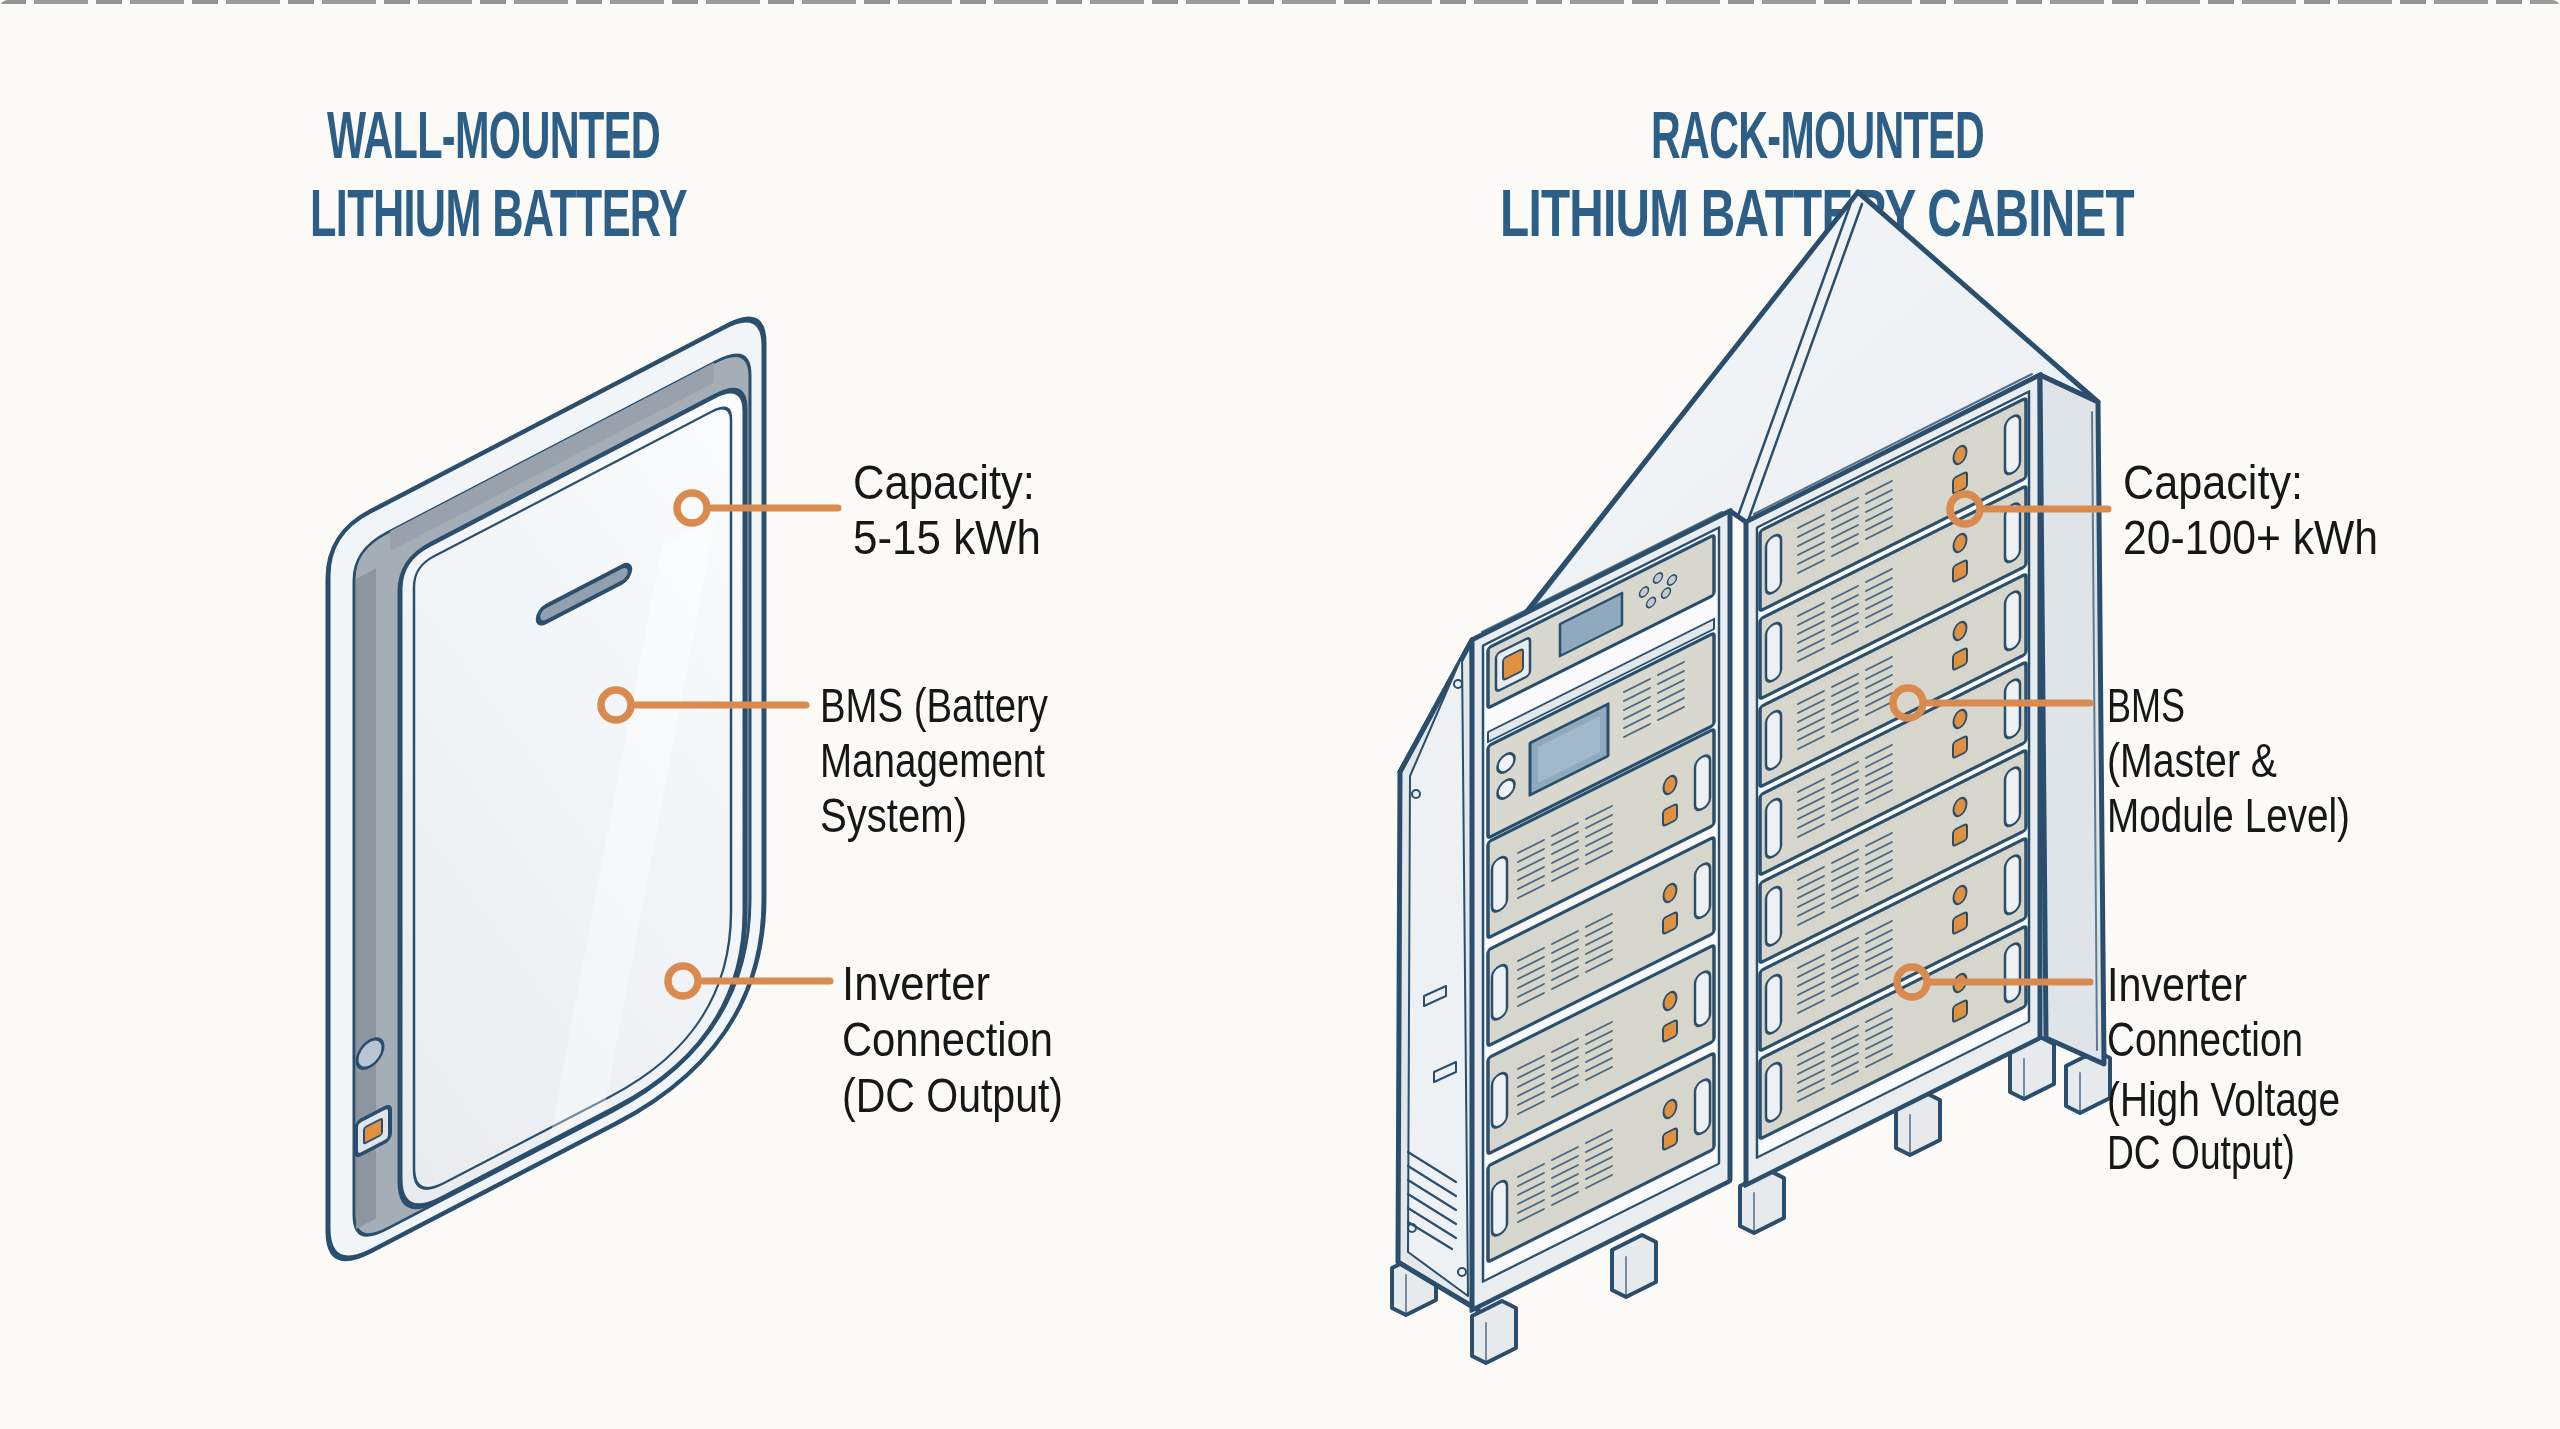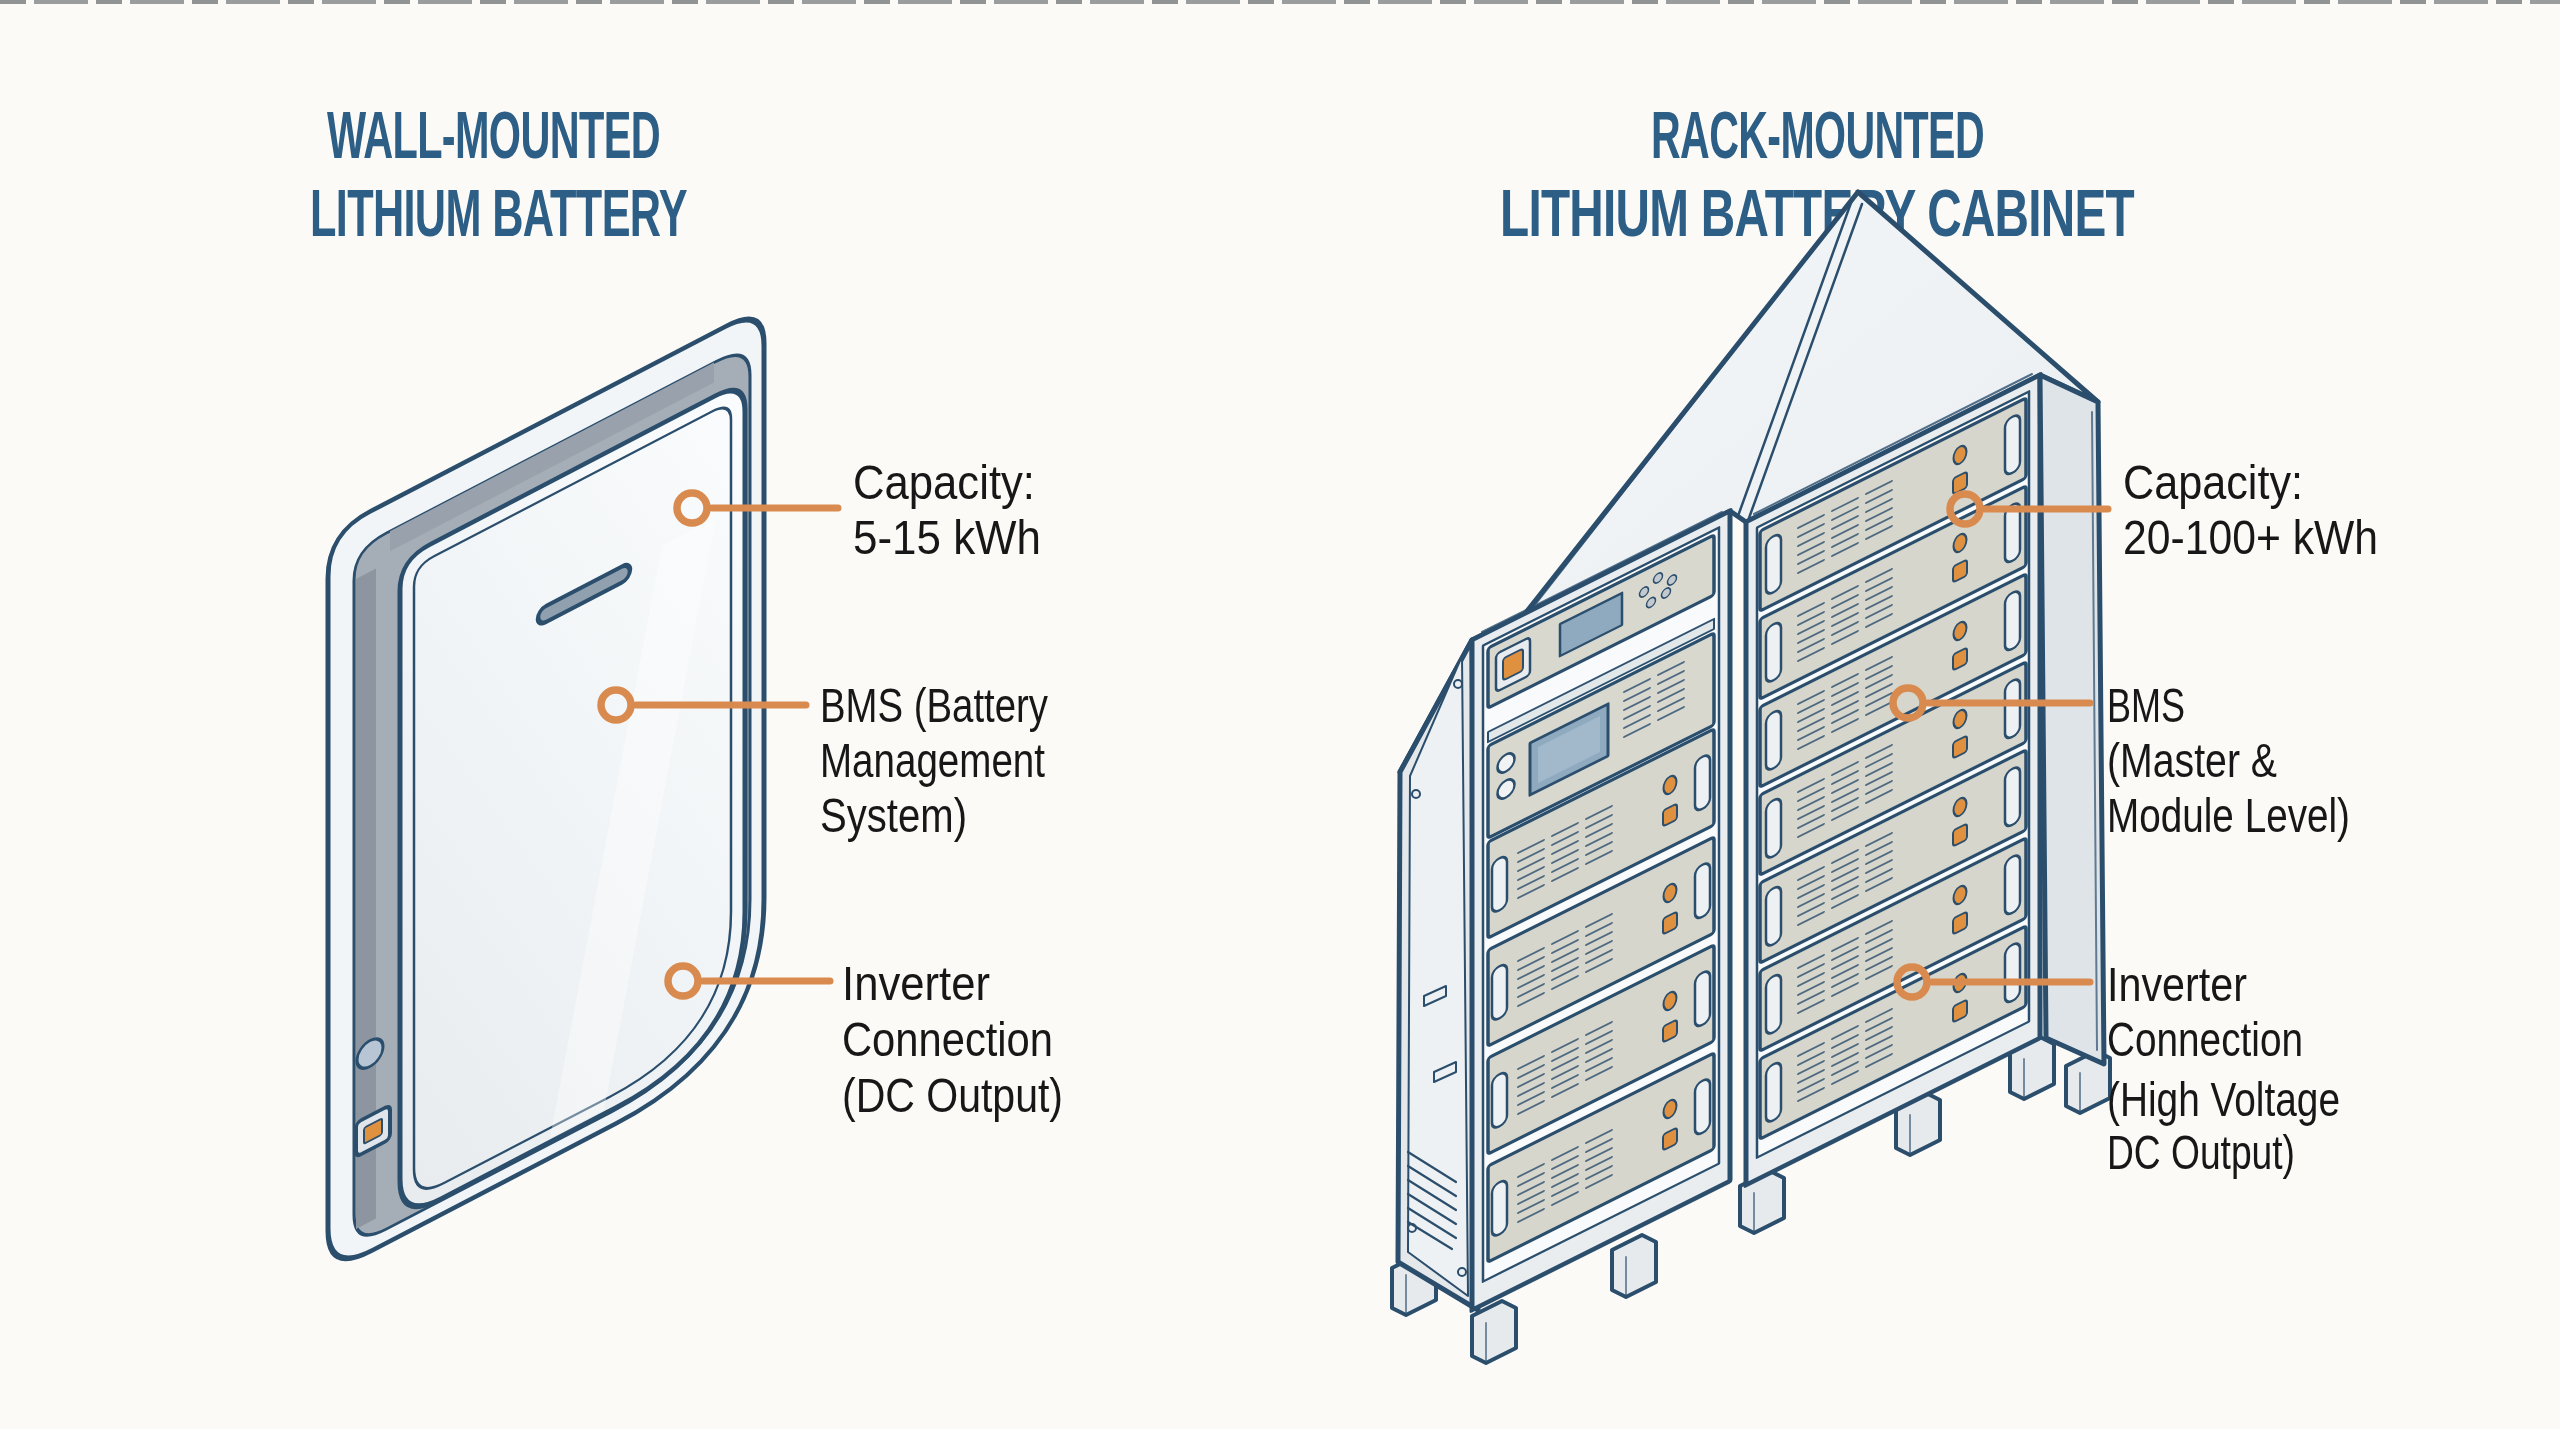--- a/index.html
+++ b/index.html
@@ -1,17 +1,17 @@
 <!DOCTYPE html>
 <html><head>
 <meta charset="utf-8">
 <style>
   html,body{margin:0;padding:0;background:#fbfaf7;}
   .stage{position:relative;width:2560px;height:1429px;background:#fbfaf7;overflow:hidden;
-         font-family:"Liberation Sans","DejaVu Sans",sans-serif;}
+         font-family:"Liberation Sans","DejaVu Sans",sans-serif;border-radius:8px;}
   .top-edge{position:absolute;top:0;left:0;width:100%;height:4px;opacity:.55;
     background:repeating-linear-gradient(90deg,#3a3f44 0 26px,rgba(58,63,68,0) 26px 34px,#4a4f54 34px 88px,rgba(58,63,68,0) 88px 96px);}
   svg{position:absolute;top:0;left:0;}
   svg text{font-family:"Liberation Sans","DejaVu Sans",sans-serif;}
   .title{font-weight:bold;fill:#2d5e86;letter-spacing:-1px;}
   .lbl{fill:#171717;}
 </style>
 </head>
 <body>
 

